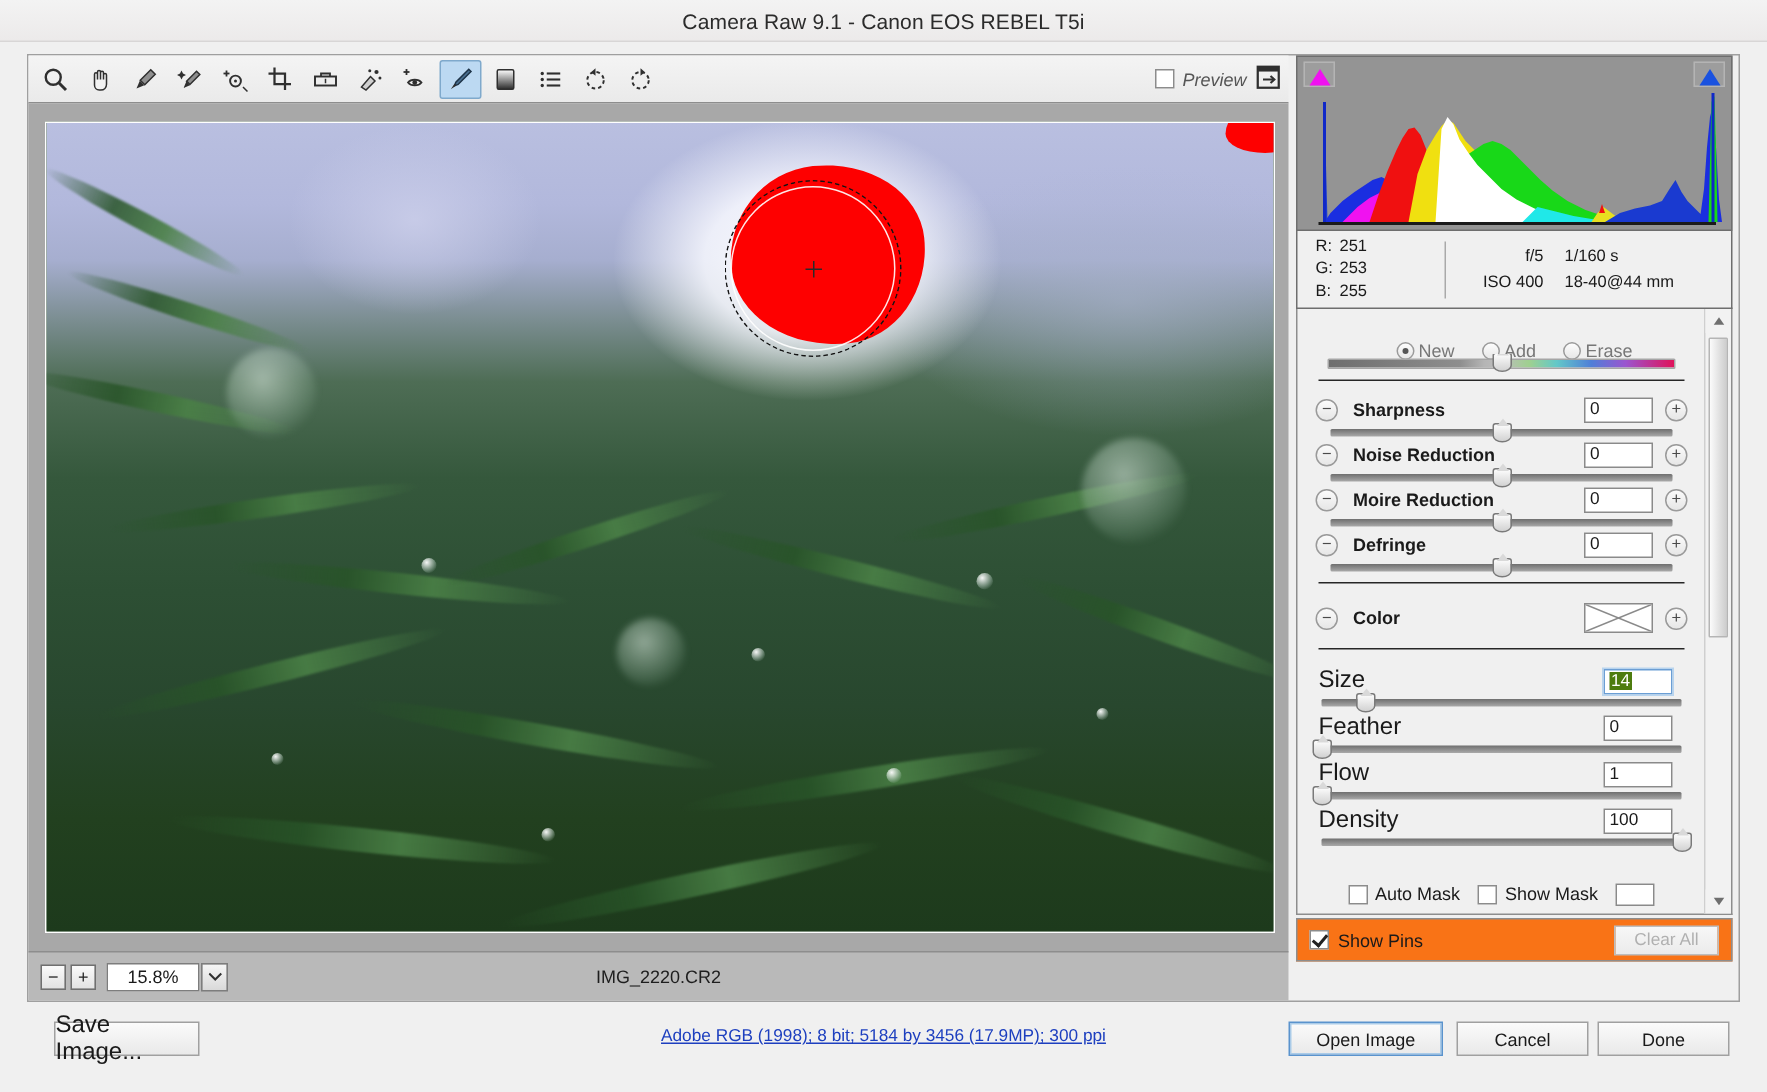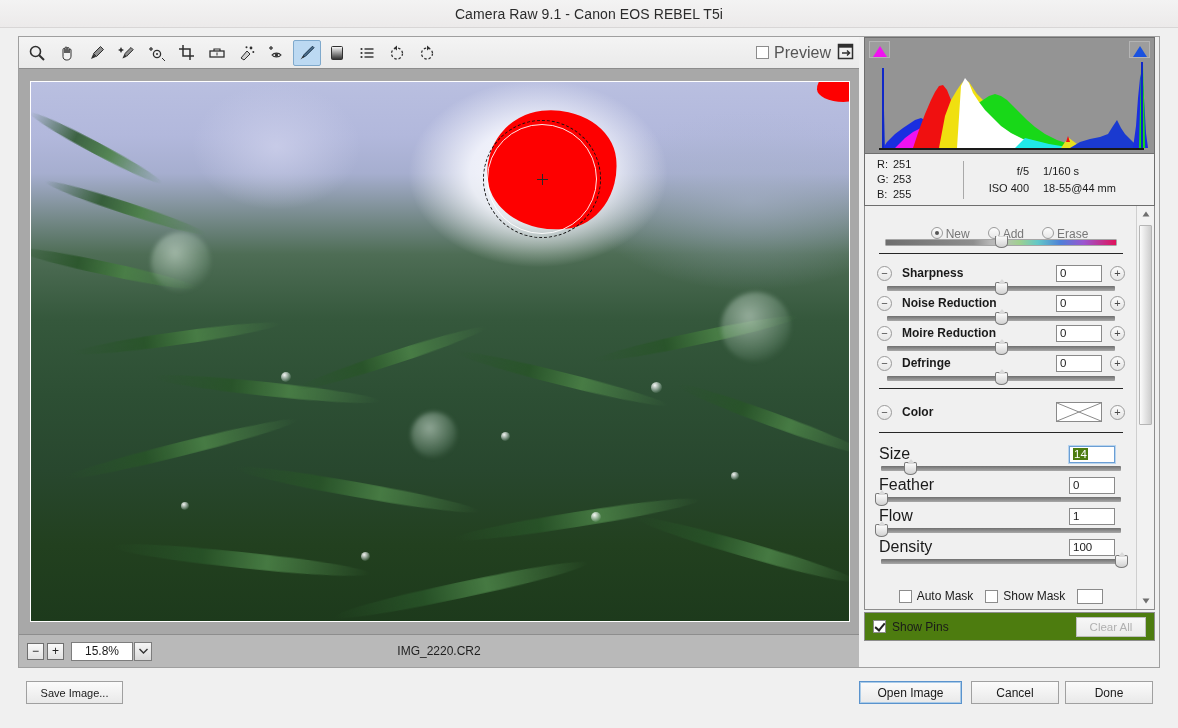--- a/index.html
+++ b/index.html
@@ -69,21 +69,21 @@
   .chk {
     width: 13px; height: 13px; border: 1px solid #8c8c8c;
     background: #fff; display:inline-block; position: relative;
     box-sizing: border-box;
   }
   .chk.checked::after {
     content: ""; position: absolute; left: 3px; top: 0px;
     width: 4px; height: 8px; border: solid #222;
     border-width: 0 2px 2px 0; transform: rotate(40deg);
   }
-  #preview-label { color:#555; font-size: 16px; }
+  #preview-label { color:#555; font-size: 12px; font-style: italic; }
 
   
   #canvas-area {
     position: absolute; left: 19px; top: 69px;
     width: 840px; height: 565px;
     background: #a8a8a8;
     box-sizing: border-box;
   }
   #photo-wrap {
     position: absolute; left: 11px; top: 12px;
@@ -254,21 +254,21 @@
     background: #f0f0f0;
     border: 1px solid #8d8d8d;
     border-top: none;
     box-sizing:border-box;
     overflow:hidden;
   }
   #mode-row {
     height: 30px; display:flex; align-items:center; justify-content:center; gap: 18px;
     font-size: 12px; color:#777;
   }
-  .radio-item { display:flex; gap:3px;margin-top:26px; }
+  .radio-item { display:flex; align-items:center; gap:3px;margin-top:26px; }
   .radio {
     width: 12px; height: 12px; border-radius:50%;
     border: 1px solid #9b9b9b; background: linear-gradient(to bottom,#fdfdfd,#e7e7e7);
     position:relative; box-sizing:border-box;
   }
   .radio.on::after {
     content:""; position:absolute; left: 3px; top:3px; width:4px; height:4px;
     border-radius:50%; background:#555;
   }
 
@@ -361,47 +361,47 @@
   #sb-down { position:absolute; bottom: 0; left:0; }
   #sb-thumb {
     position:absolute; left: 2px; top: 19px; width: 13px; height: 200px;
     background: linear-gradient(to right,#fbfbfb,#cdcdcd);
     border: 1px solid #b5b5b5; border-radius: 1px; box-sizing:border-box;
   }
 
   #pins-bar {
     margin-top: 2px;
     width: 291px; height: 29px;
-    background: #4d7c0f;
+    background: #f97316;
     border: 1px solid #8d8d8d;
     box-sizing:border-box;
     display:flex; align-items:center; padding: 0 8px;
   }
   #clear-all {
     margin-left:auto;
     width: 70px; height: 20px;
     border: 1px solid #bdbdbd;
     background: linear-gradient(to bottom,#f7f7f7,#ebebeb);
     color:#b0b0b0; font-size:11.5px;
     display:flex;align-items:center;justify-content:center;
     box-sizing:border-box;
   }
 
   
   #footer {
     position:absolute; left:0; top: 672px; width: 1178px; height: 56px;
     background: #f0f0f0;
   }
   #save-image {
-    position:absolute; left: 26px; top: 9px;
+    position:absolute; left: 36px; top: 9px;
     width: 97px; height: 23px;
     border: 1px solid #a0a0a0;
     background: linear-gradient(to bottom,#fbfbfb,#e9e9e9);
     display:flex; align-items:center; justify-content:center;
-    font-size: 11px; box-sizing:border-box;
+    font-size: 16px; box-sizing:border-box;
   }
   #workflow-link {
     position:absolute; left: 0; right: 0; top: 13px;
     text-align:center; font-size: 11.5px;
     color: #1d3fbf; text-decoration: underline;
   }
   .fbtn {
     position:absolute; top: 9px; height: 23px;
     border: 1px solid #a0a0a0;
     background: linear-gradient(to bottom,#fbfbfb,#e9e9e9);
@@ -630,21 +630,21 @@
         <div><span class="lbl">B:</span><span>255</span></div>
       </div>
       <div id="exif-sep"></div>
       <div id="exif">
         <div class="row">
             <span class="c1">f/5</span>
             <span class="c2">1/160 s</span>
           </div>
         <div class="row">
             <span class="c1">ISO 400</span>
-            <span class="c2">18-55@44 mm</span>
+            <span class="c2">18-40@44 mm</span>
           </div>
       </div>
     </div>
 
 
     <div id="panel-body">
 
       <div id="mode-row">
         <div class="radio-item">
           <span class="radio on"></span>
@@ -804,18 +804,19 @@
 
     <div id="pins-bar">
       <span class="chk checked"></span>
       <span style="margin-left:6px;">Show Pins</span>
       <span id="clear-all">Clear All</span>
     </div>
   </div>
 
   <div id="footer">
     <div id="save-image">Save Image...</div>
+    <div id="workflow-link">Adobe RGB (1998); 8 bit; 5184 by 3456 (17.9MP); 300 ppi</div>
     <div class="fbtn" id="open-image">Open Image</div>
     <div class="fbtn" id="cancel-btn">Cancel</div>
     <div class="fbtn" id="done-btn">Done</div>
   </div>
 
 </div>
 
 </body></html>

